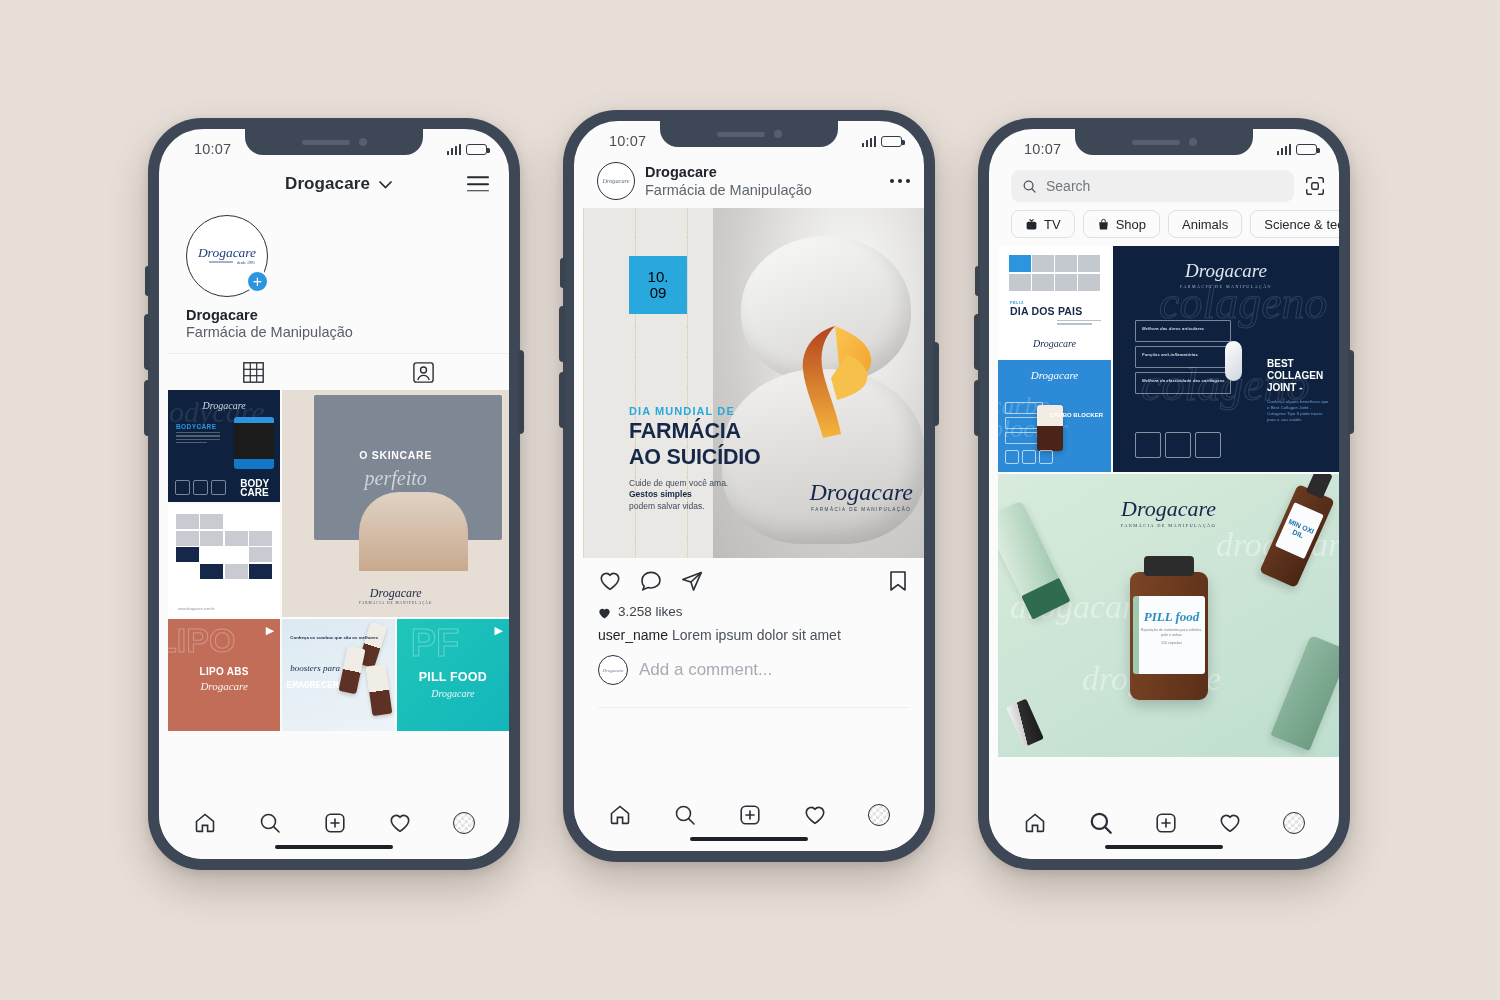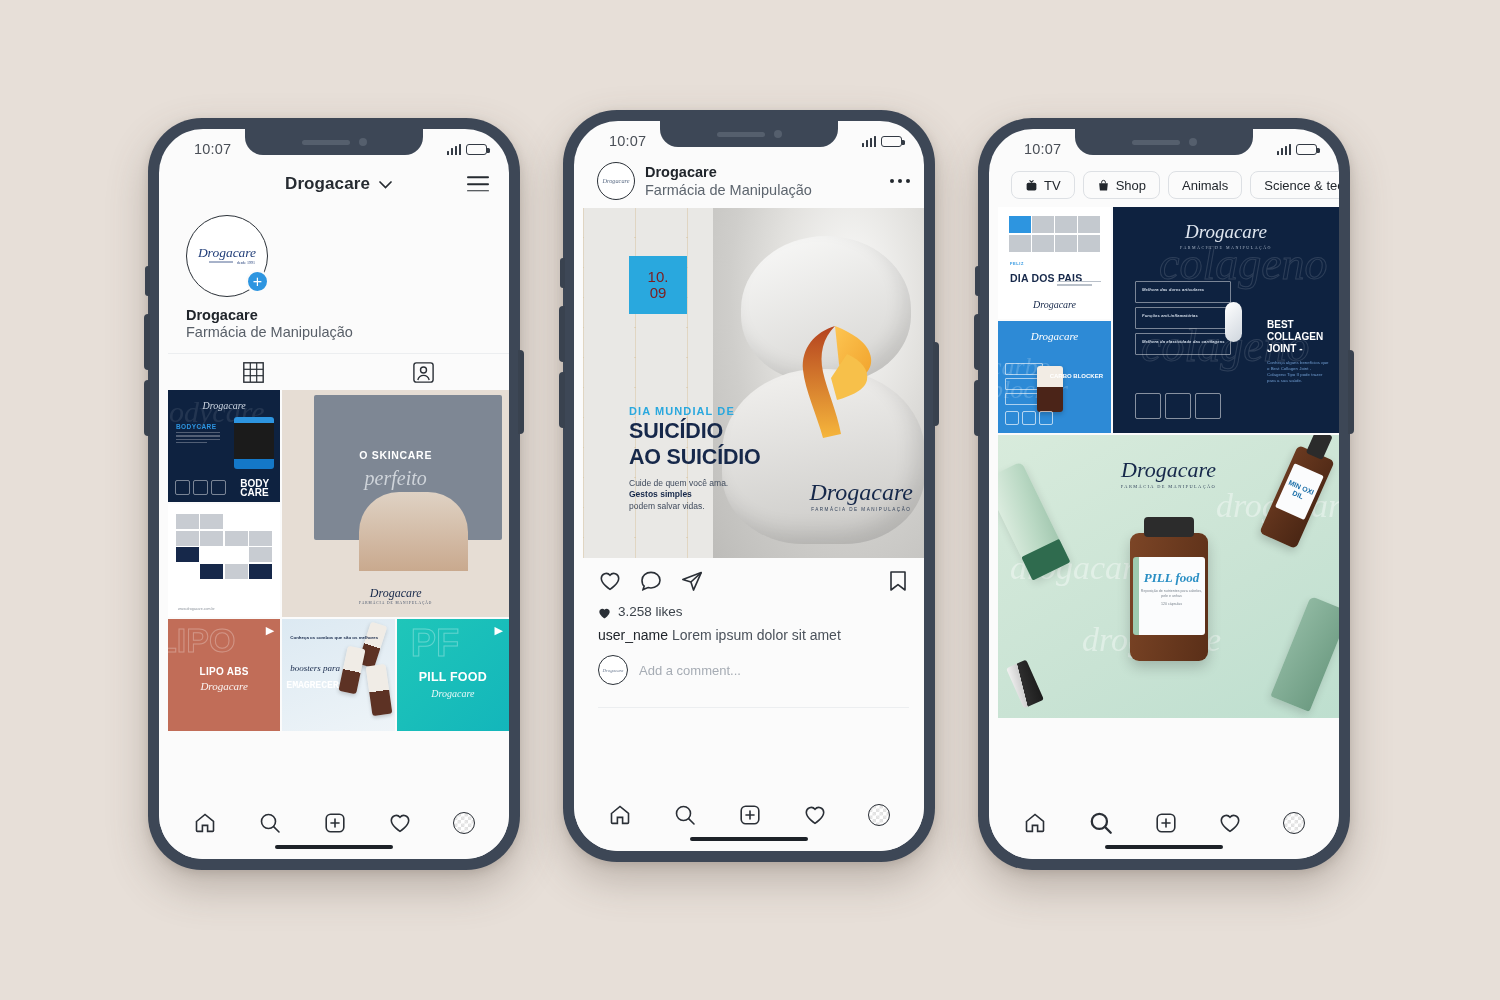--- a/index.html
+++ b/index.html
@@ -199,61 +199,61 @@
     background: radial-gradient(ellipse at 60% 25%, #fbfbfa 0%, #e2e1de 38%, #cfcecb 62%, #bdbcb9 100%);
     filter:blur(.2px); }
   .hands::before { content:""; position:absolute; left:12%; top:8%; width:74%; height:42%;
     border-radius:50% 50% 46% 46%; background:linear-gradient(160deg,#fafaf9,#d3d2cf);
     box-shadow:inset -8px -10px 18px rgba(0,0,0,.10); }
   .hands::after { content:""; position:absolute; left:4%; top:46%; width:88%; height:50%;
     border-radius:48% 48% 40% 40%; background:linear-gradient(170deg,#f3f2f0,#c9c8c5);
     box-shadow:inset -10px -12px 20px rgba(0,0,0,.12); }
   .ribbon { position:absolute; right:54px; top:112px; width:96px; height:126px; z-index:3; }
   .datebox { position:absolute; left:46px; top:48px; width:58px; height:58px; background:#29a8de;
-    color:#7f1d1d; display:flex; flex-direction:column; align-items:center; justify-content:center;
+    color:#000000; display:flex; flex-direction:column; align-items:center; justify-content:center;
     font-size:15px; line-height:16px; z-index:4; }
   .post-cap { position:absolute; left:46px; bottom:46px; z-index:4; }
   .post-cap .k { font-size:11px; font-weight:700; color:#29a8de; letter-spacing:1.1px;}
   .post-cap .b { font-size:21.5px; font-weight:700; color:#16284a; letter-spacing:-.2px; line-height:24px; margin-top:2px;}
   .post-cap .d { margin-top:9px; font-size:8.5px; color:#3f4a5c; line-height:11.5px;}
   .post-cap .d b { color:#16284a; }
   .post-logo { position:absolute; right:20px; bottom:46px; text-align:center; z-index:4;}
   .post-logo .w { font-family:"Liberation Serif",serif; font-style:italic; font-size:24px; color:#16284a;}
   .post-logo .sm { font-size:4.6px; letter-spacing:1.5px; color:#2f3f58; margin-top:1px;}
 
   .post-actions { display:flex; align-items:center; gap:17px; padding:11px 15px 4px; }
   .post-actions .bm { margin-left:auto; }
   .likes { display:flex; align-items:flex-end; gap:7px; padding:3px 15px 0; font-size:13.5px; color:#3c434b;}
   .cap-line { padding:8px 15px 0; font-size:14px; color:#4a515a; }
   .cap-line b { color:#20252b; font-weight:400; }
   .comment-row { display:flex; align-items:center; gap:11px; padding:12px 15px 0; }
   .comment-row .pfp3 { width:30px; height:30px; border-radius:50%; border:1.2px solid #2b3138;
     background:#fff; display:flex; align-items:center; justify-content:center; flex:none; overflow:hidden;}
-  .comment-row .ph { font-size:13px; color:#a6acb4; }
+  .comment-row .ph { font-size:17px; color:#a6acb4; }
   .post-sep { margin:22px 15px 0; border-top:1px solid #eceef0; }
 
   
   .p3-search { display:flex; align-items:center; gap:10px; padding:7px 13px 0; }
   .searchbox { flex:1; height:32px; background:#efefef; border-radius:9px; display:flex;
     align-items:center; gap:9px; padding:0 11px; }
   .searchbox .ph { font-size:14px; color:#71777f; }
   .chips { display:flex; gap:8px; padding:8px 0 8px 13px; overflow:hidden; }
   .chip { height:28px; border:1px solid #dde0e4; border-radius:8px; display:flex; align-items:center;
     gap:6px; padding:0 13px; font-size:13px; color:#22272d; background:#fbfbfb; white-space:nowrap; flex:none;}
 
   .ex-grid { display:grid; grid-template-columns:1fr 2fr; gap:2px; }
   .ex-left { display:grid; grid-template-rows:1fr 1fr; gap:2px; }
   .ex-cell { position:relative; overflow:hidden; }
 
   .e-pais { background:#fff; position:relative; }
   .e-pais .mos2 { position:absolute; left:11px; right:11px; top:9px; display:grid;
     grid-template-columns:repeat(4,1fr); grid-auto-rows:17px; gap:1.5px;}
   .e-pais .mos2 div{background:#c4c9cf}.e-pais .mos2 .bl{background:#2d95e0}
   .e-pais .k{position:absolute;left:12px;top:54px;font-size:4px;font-weight:700;color:#2d95e0;letter-spacing:.6px}
-  .e-pais .t{position:absolute;left:12px;top:65px;font-size:10.5px;font-weight:700;color:#16284a;letter-spacing:.2px}
+  .e-pais .t{position:absolute;left:12px;top:59px;font-size:10.5px;font-weight:700;color:#16284a;letter-spacing:.2px}
   .e-pais .s{position:absolute;right:10px;top:74px;width:44px}
   .e-pais .s span{display:block;height:1.3px;background:#b9c0c9;margin-bottom:2px}
   .e-pais .lg{position:absolute;left:0;right:0;bottom:9px;text-align:center;
     font-family:"Liberation Serif",serif;font-style:italic;font-size:10px;color:#16284a}
 
   .e-carbo { background:#2d8ad6; position:relative; }
   .e-carbo .wm{position:absolute;left:-8px;top:34px;font-family:"Liberation Serif",serif;font-style:italic;
     font-size:26px;color:rgba(255,255,255,.18);line-height:.9}
   .e-carbo .lg{position:absolute;left:0;right:0;top:9px;text-align:center;
     font-family:"Liberation Serif",serif;font-style:italic;font-size:11px;color:#fff}
@@ -561,21 +561,21 @@
           <path d="M52 6C72 14 86 24 88 38c2 14-12 22-24 28l-8-22z" fill="url(#rg1)"></path>
           <path d="M52 6C40 18 36 34 40 52c4 18 14 40 18 62l-18 4C34 96 22 70 20 50 18 28 32 12 52 6z" fill="url(#rg2)"></path>
           <path d="M64 34c14 6 22 16 20 26-2 10-16 16-30 20l-6-22z" fill="#f7c04a"></path>
         </svg>
         <div class="datebox">
           <span>10.</span>
           <span>09</span>
         </div>
         <div class="post-cap">
           <div class="k">DIA MUNDIAL DE</div>
-          <div class="b">SUICÍDIO</div>
+          <div class="b">FARMÁCIA</div>
           <div class="b">AO SUICÍDIO</div>
           <div class="d">
             <span>Cuide de quem você ama.</span><br>
             <b>Gestos simples</b><br>
             <span>podem salvar vidas.</span>
           </div>
         </div>
         <div class="post-logo">
           <div class="w">Drogacare</div>
           <div class="sm">FARMÁCIA DE MANIPULAÇÃO</div>
@@ -667,20 +667,33 @@
           <span class="bars">
               <i></i>
               <i></i>
               <i></i>
               <i></i>
             </span>
           <span class="batt"><span class="fill"></span></span>
         </span>
       </div>
 
+      <div class="p3-search">
+        <div class="searchbox">
+          <svg width="15" height="15" viewBox="0 0 24 24" fill="none" stroke="#4c535b" stroke-width="2">
+              <circle cx="10.5" cy="10.5" r="7"></circle>
+              <line x1="15.6" y1="15.6" x2="21" y2="21" stroke-linecap="round"></line>
+            </svg>
+          <span class="ph">Search</span>
+        </div>
+        <svg width="22" height="22" viewBox="0 0 24 24" fill="none" stroke="#2a2f36" stroke-width="1.6">
+          <path d="M3 8V5a2 2 0 012-2h3M16 3h3a2 2 0 012 2v3M21 16v3a2 2 0 01-2 2h-3M8 21H5a2 2 0 01-2-2v-3" stroke-linecap="round"></path>
+          <rect x="8.5" y="8.5" width="7" height="7" rx="1.6"></rect>
+        </svg>
+      </div>
 
       <div class="chips">
         <div class="chip">
           <svg width="13" height="13" viewBox="0 0 24 24">
               <rect x="3" y="7" width="18" height="14" rx="3" fill="#22272d"></rect>
               <path d="M9 3l3 3 3-3" stroke="#22272d" stroke-width="2" fill="none" stroke-linecap="round"></path>
             </svg>
           <span>TV</span>
         </div>
         <div class="chip">

